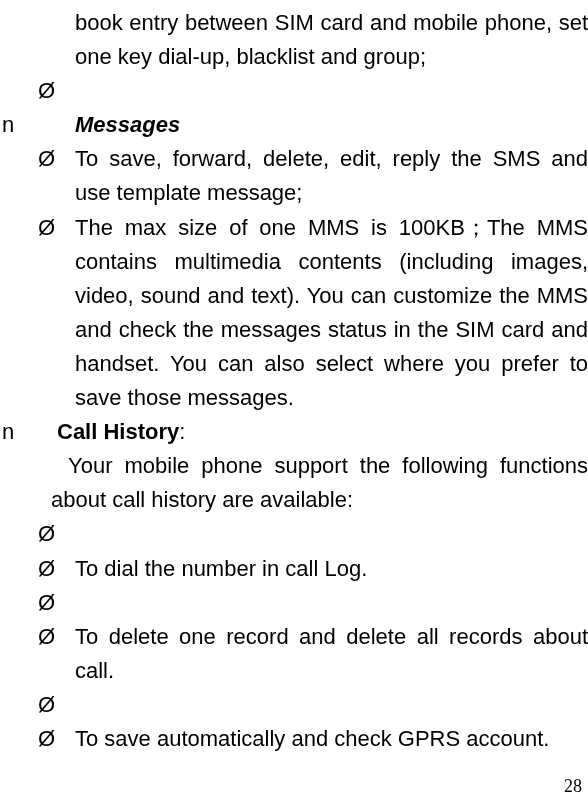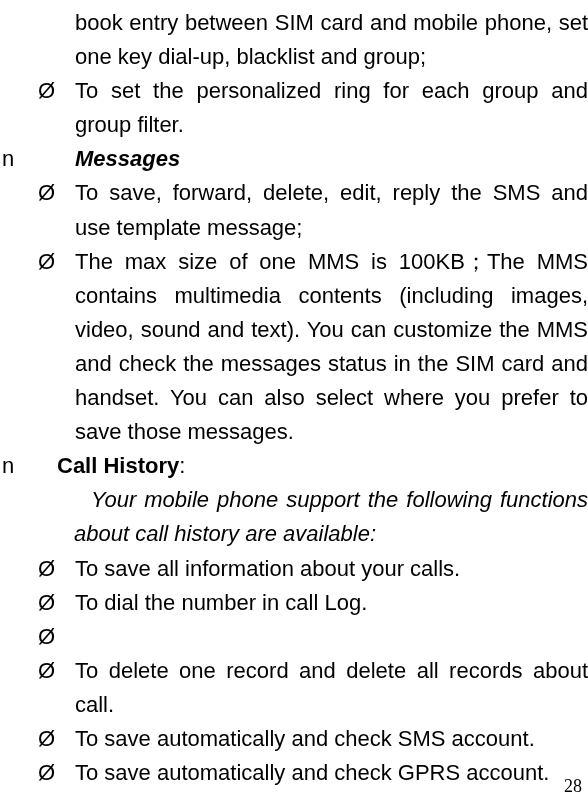--- a/index.html
+++ b/index.html
@@ -50,23 +50,22 @@
   .col-body {
     flex: 1 1 auto;
     text-align: justify;
   }
   .continuation {
     
     padding-left: 75px;
     text-align: justify;
   }
   .section-intro {
-    padding-left: 74px;
+    padding-left: 51px;
     text-align: justify;
-    font-style: italic;
   }
   .section-intro .first-line {
     display: block;
     text-indent: 17px;
   }
   .page-num {
     position: absolute;
     bottom: 10px;
     right: 6px;
     font-family: "Times New Roman", Times, serif;
@@ -77,21 +76,20 @@
 </style>
 </head>
 <body>
 <div class="page">
   <div class="content">
 
     <div class="continuation">book entry between SIM card and mobile phone, set one key dial-up, blacklist   and group;</div>
 
     <div class="row">
       <div class="col-o">Ø</div>
-      <div class="col-body">To set the personalized ring for each group and group filter.</div>
     </div>
 
     <div class="row">
       <div class="col-n">n</div>
       <div class="col-section-label">Messages</div>
     </div>
     <div class="row">
       <div class="col-o">Ø</div>
       <div class="col-body">To save, forward, delete, edit, reply the SMS and use template message;</div>
     </div>
@@ -106,36 +104,34 @@
         <span class="bold">Call History</span><span class="colon">:</span>
       </div>
     </div>
 
     <div class="section-intro">
       <span class="first-line">Your mobile phone support the following functions about call history are available:</span>
     </div>
 
     <div class="row">
       <div class="col-o">Ø</div>
-      <div class="col-body">To save all information about your calls.</div>
     </div>
     <div class="row">
       <div class="col-o">Ø</div>
       <div class="col-body">To dial the number in call Log.</div>
     </div>
     <div class="row">
       <div class="col-o">Ø</div>
     </div>
     <div class="row">
       <div class="col-o">Ø</div>
       <div class="col-body">To delete one record and delete all records about call.</div>
     </div>
     <div class="row">
       <div class="col-o">Ø</div>
-      <div class="col-body">To save automatically and check SMS account.</div>
     </div>
     <div class="row">
       <div class="col-o">Ø</div>
       <div class="col-body">To save automatically and check GPRS account.</div>
     </div>
 
   </div>
   <div class="page-num">28</div>
 </div>
 

